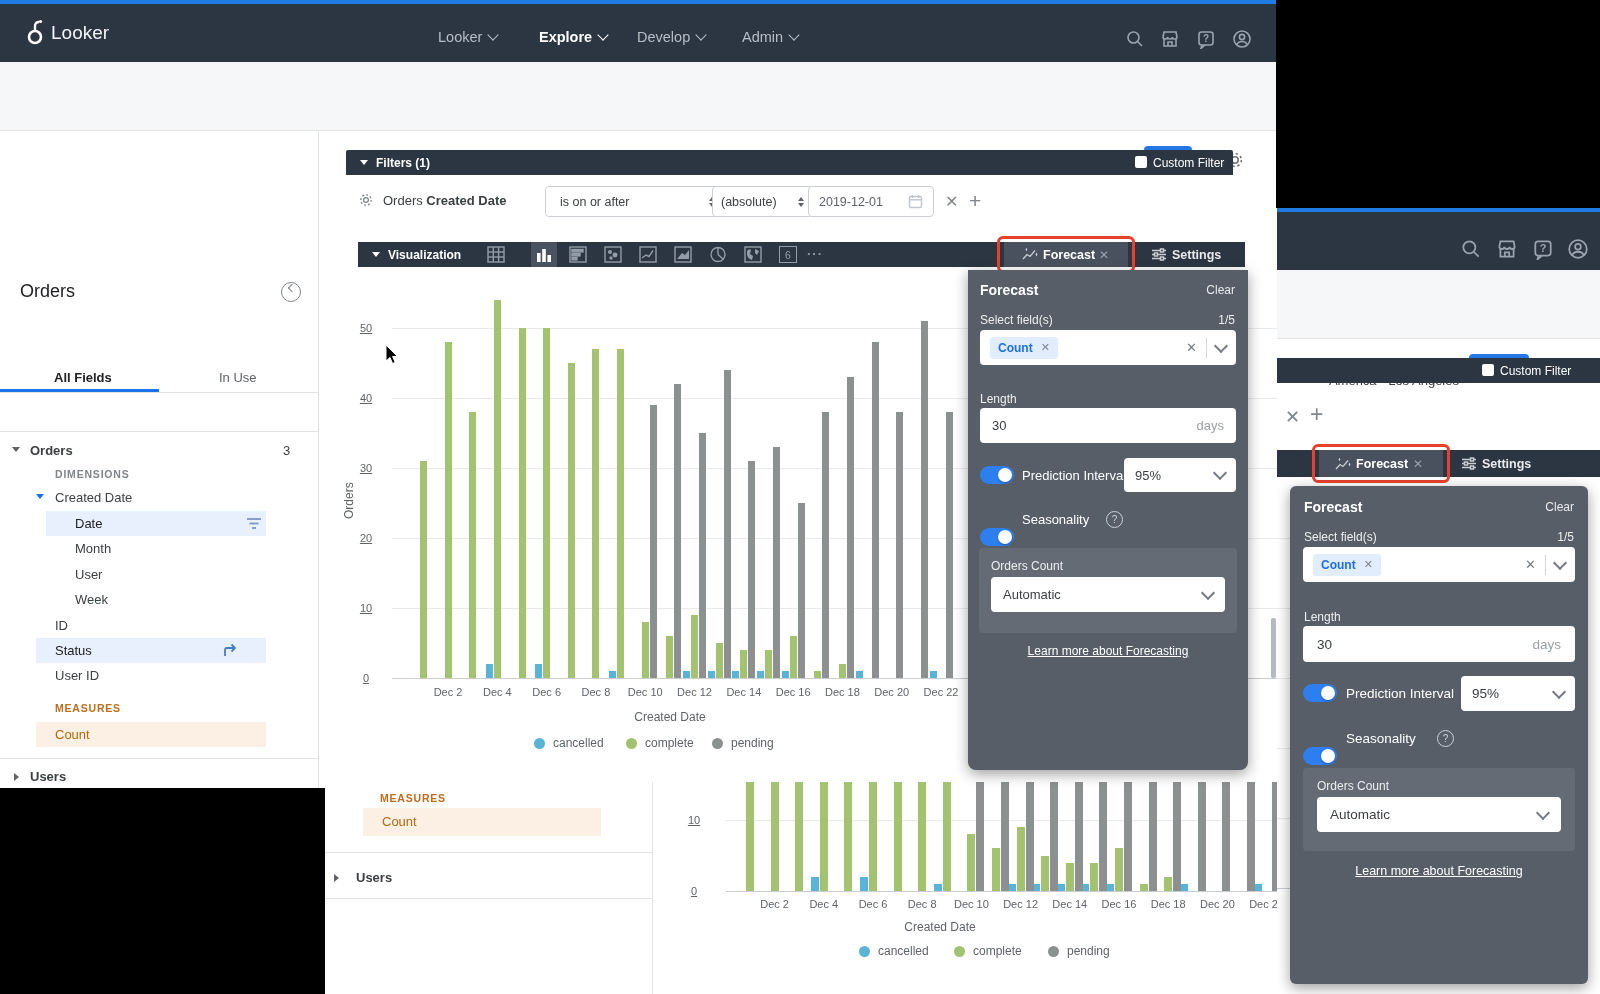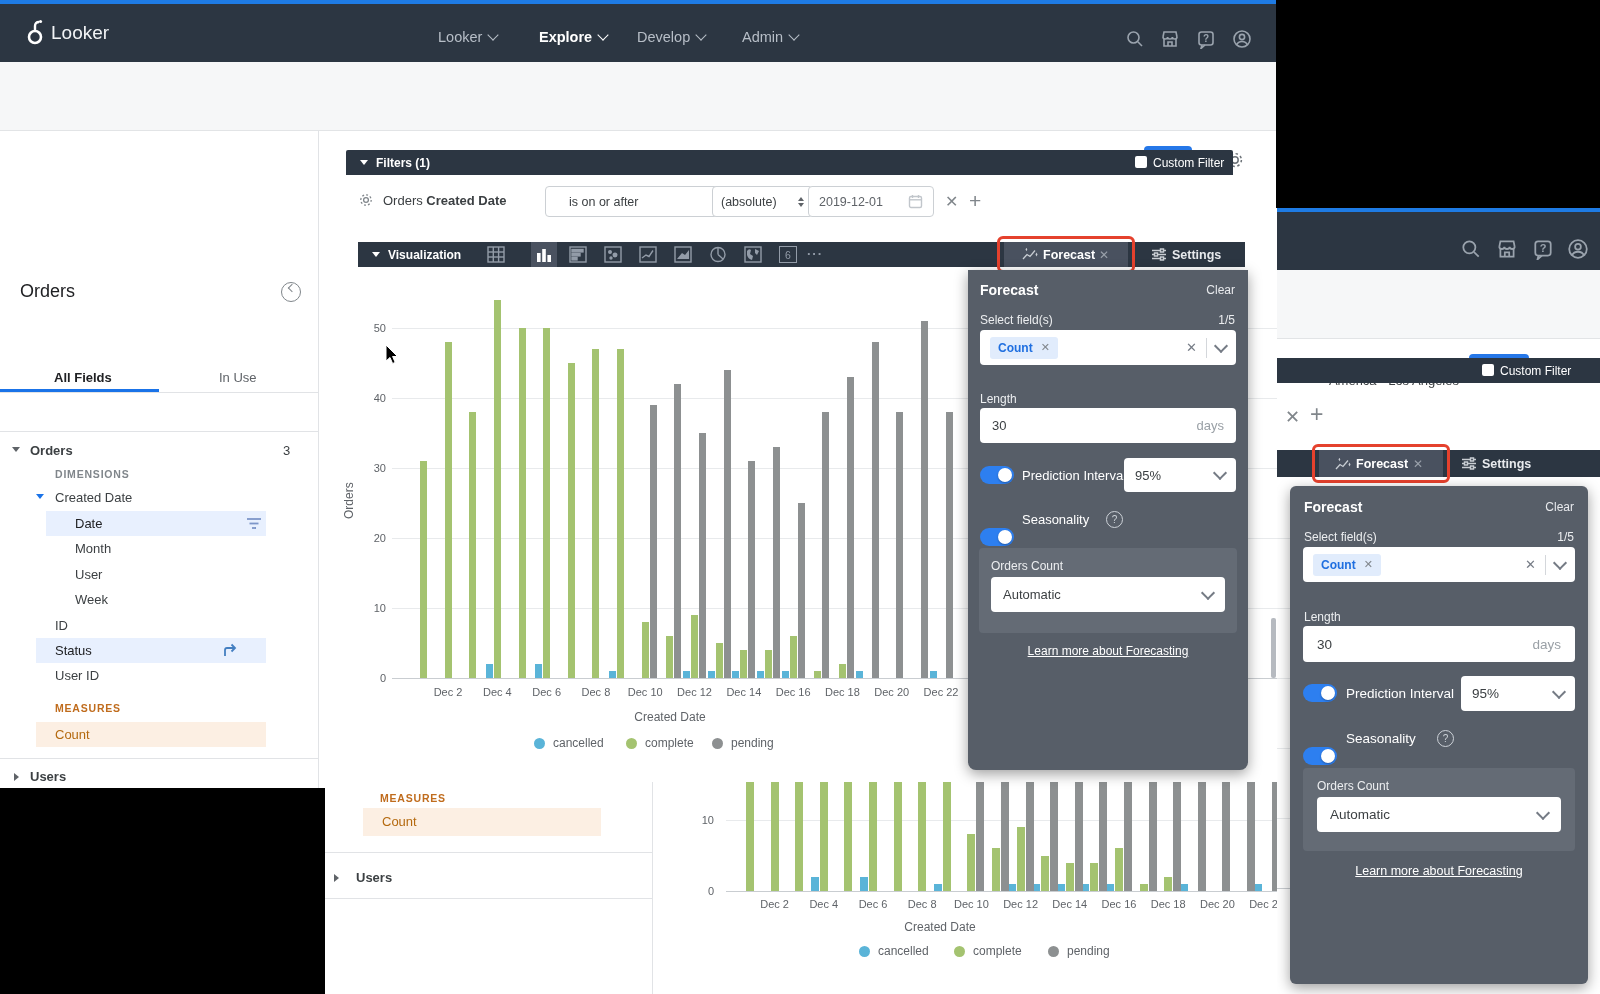--- a/index.html
+++ b/index.html
@@ -47,21 +47,21 @@
   .whitebox{background:#fff;border-radius:4px;display:flex;align-items:center;}
   .chip{background:#e1ecfc;border-radius:3px;display:inline-flex;align-items:center;gap:8px;padding:4px 8px;font-size:12px;font-weight:bold;color:#1f6fe0;}
   .toggle{width:34px;height:18px;border-radius:9px;background:#2d7ff0;position:relative;cursor:pointer;}
   .toggle .knob{position:absolute;right:2px;top:2px;width:14px;height:14px;border-radius:50%;background:#fff;box-shadow:0 1px 2px rgba(0,0,0,.3);}
   .fp-box{background:#646b75;border-radius:4px;}
   .chevdn{width:8px;height:8px;border:solid #757b85;border-width:0 2px 2px 0;transform:rotate(45deg);display:inline-block;}
   .qcirc{width:15px;height:15px;border:1.5px solid #cdd2d8;border-radius:50%;color:#cdd2d8;font-size:10px;display:flex;align-items:center;justify-content:center;}
   
   .gridline{position:absolute;height:1px;background:#e8eaec;}
   .gridline.axis{background:#c9cdd1;}
-  .ytick{position:absolute;font-size:11px;color:#5f6368;text-align:right;}
+  .ytick{position:absolute;font-size:11px;color:#5f6368;text-align:center;text-decoration:underline;}
   .xtick{position:absolute;font-size:11px;color:#5f6368;text-align:center;}
   .bar{position:absolute;}
   .axistitle{position:absolute;font-size:12px;color:#5f6368;text-align:center;}
   .legitem{position:absolute;display:flex;align-items:center;gap:8px;font-size:12px;color:#5f6368;}
   .legdot{width:11px;height:11px;border-radius:50%;display:inline-block;}
   .blackfill{background:#000;}
   .redbox{border:3px solid #e5412d;border-radius:6px;}
   input{font-family:inherit;}
 </style>
 </head>
@@ -209,21 +209,21 @@
     <span class="abs" style="left:807px;top:6px;font-size:12px;color:#fff;">Custom Filter</span>
   </div>
   <div class="abs" style="left:346px;top:175px;width:887px;height:58px;background:#fff;">
     <svg class="abs" style="left:12px;top:17px;cursor:pointer;" width="16" height="16" viewBox="0 0 20 20">
         <g stroke="#80868b" stroke-width="1.6" fill="none">
           <circle cx="10" cy="10" r="3"></circle>
           <circle cx="10" cy="10" r="6.5" stroke-dasharray="2.4 2.6"></circle>
         </g>
       </svg>
     <span class="abs" style="left:37px;top:18px;font-size:13px;color:#3c4043;"><span>Orders </span><b>Created Date</b></span>
-    <div class="abs selbox" style="left:199px;top:11px;width:155px;height:29px;padding:0 23px;cursor:pointer;">
+    <div class="abs selbox" style="left:199px;top:11px;width:155px;height:29px;padding:0 14px;cursor:pointer;">
       <span>is on or after</span>
       <span class="updown">
           <i class="u"></i>
           <i class="d"></i>
         </span>
     </div>
     <div class="abs selbox" style="left:366px;top:11px;width:83px;height:29px;padding:0 8px;cursor:pointer;">
       <span>(absolute)</span>
       <span class="updown">
           <i class="u"></i>

